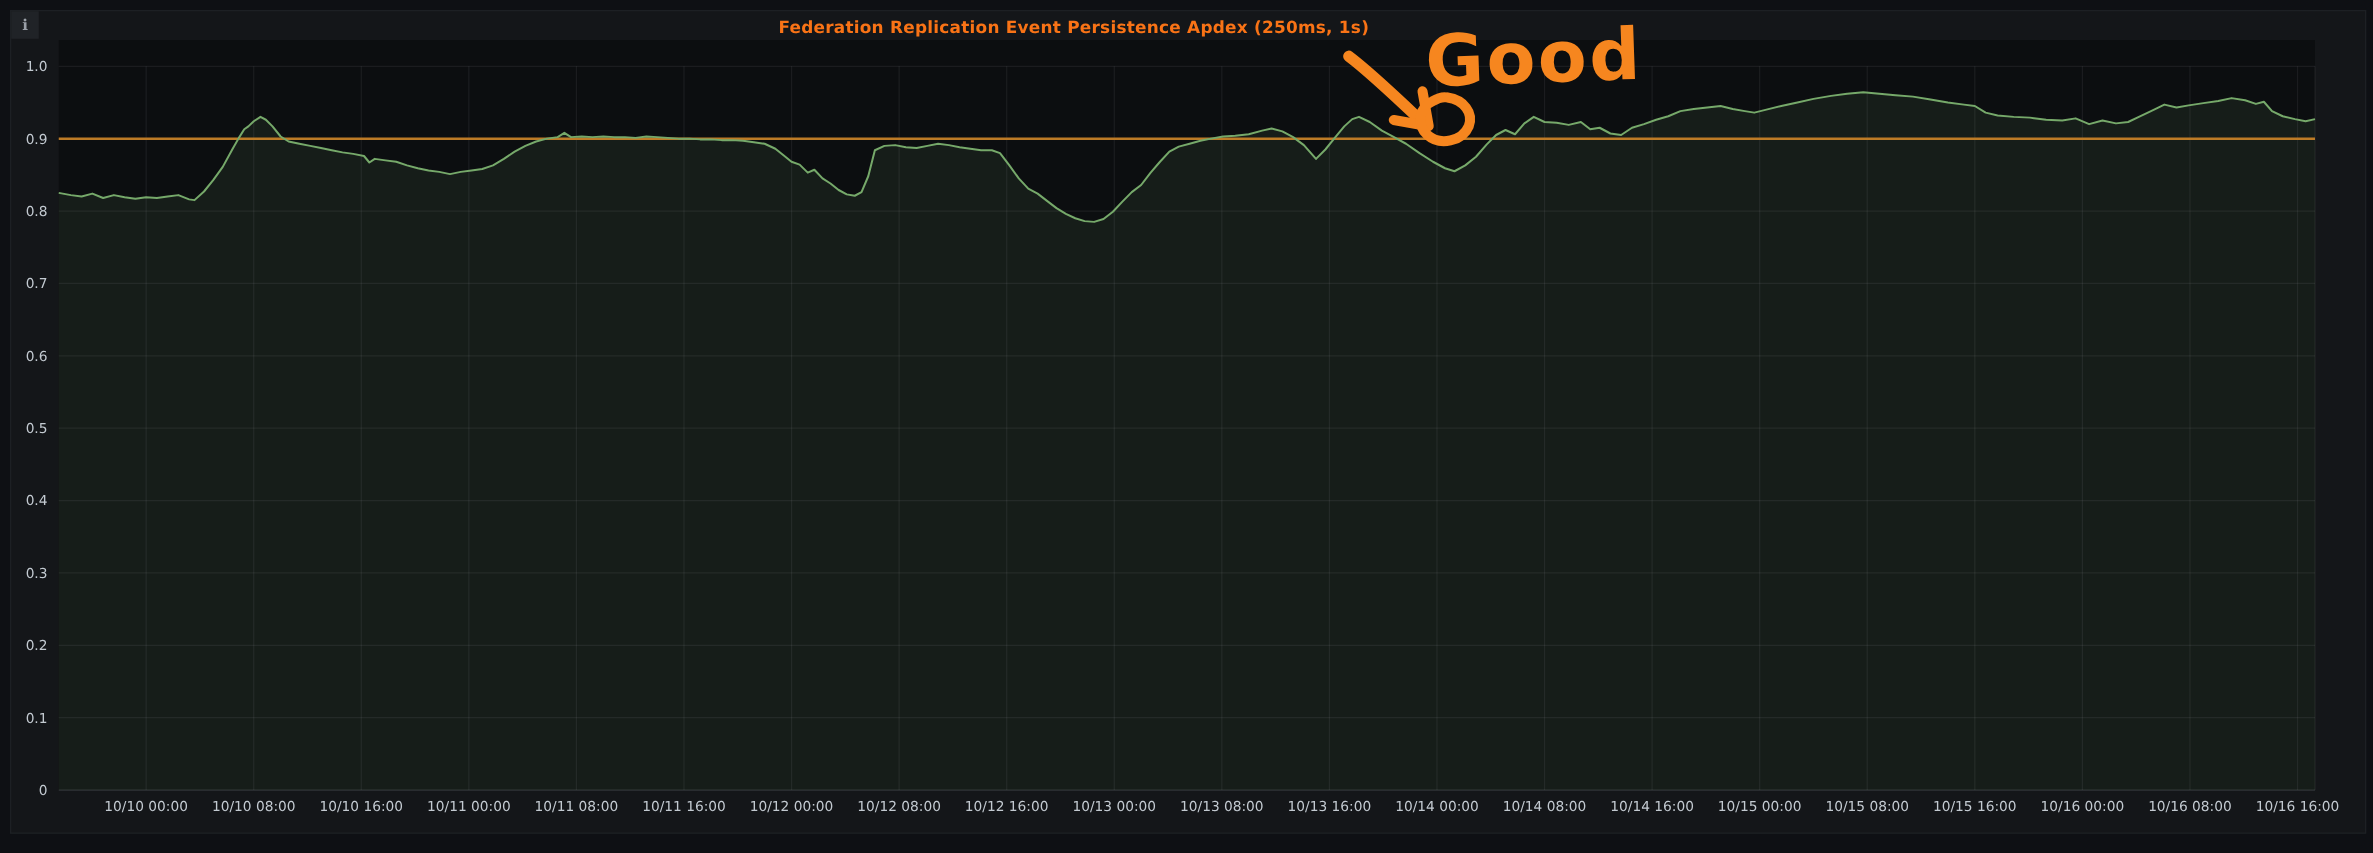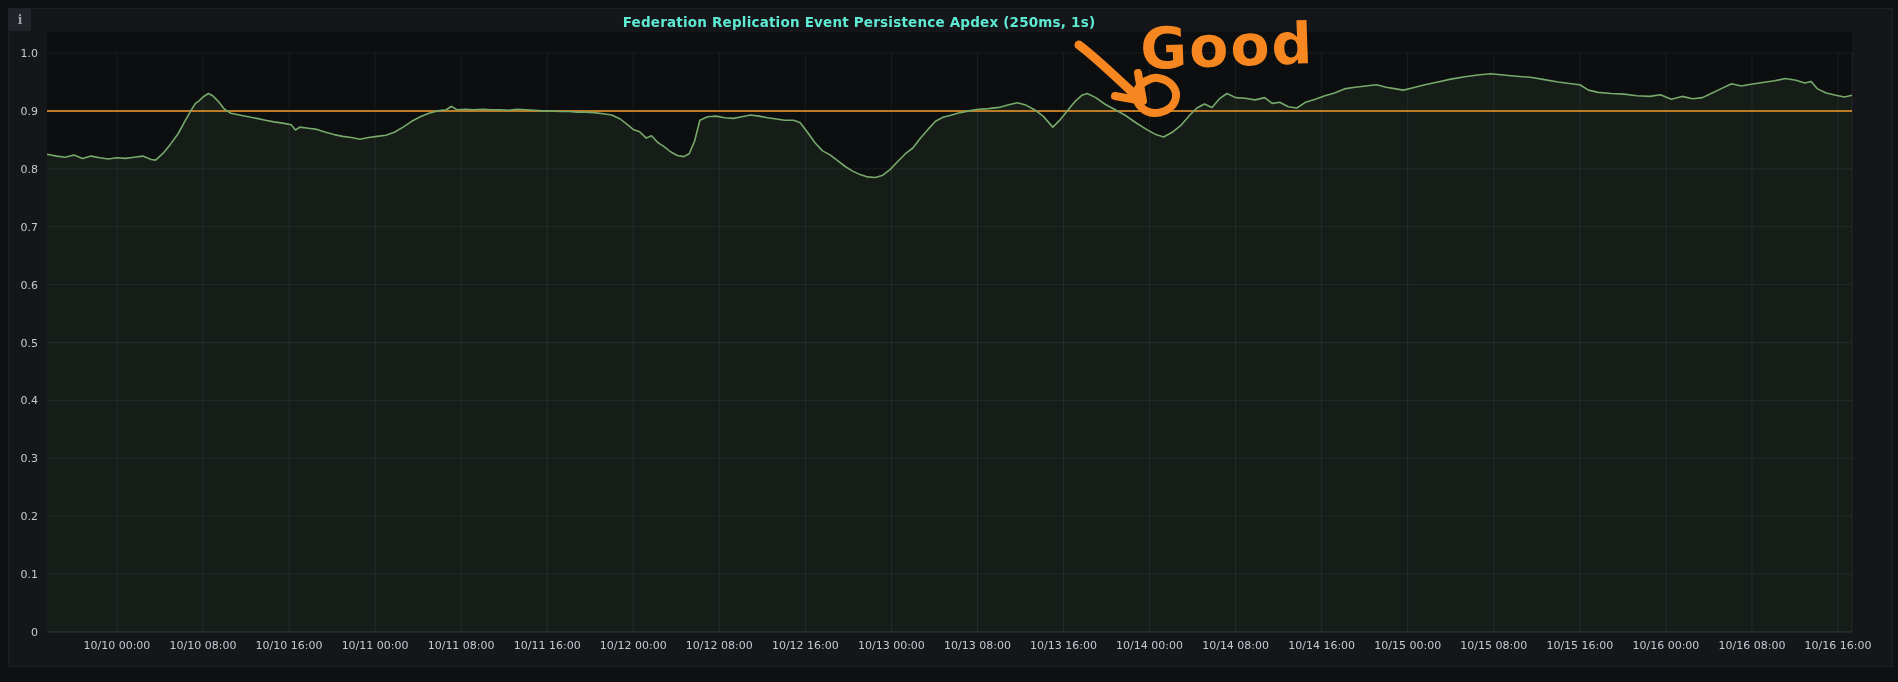--- a/index.html
+++ b/index.html
@@ -13,21 +13,21 @@
     background:#141619;border:1px solid #1d2024;box-sizing:border-box;
   }
   .info-corner{
     position:absolute;left:0;top:0;width:22px;height:22px;
     background:#202327;color:#9aa0a8;font-size:12px;font-weight:bold;
     display:flex;align-items:center;justify-content:center;cursor:pointer;
     font-family:"DejaVu Serif","Liberation Serif",serif;
   }
   .panel-title{
     position:absolute;top:5px;left:0;width:1700px;text-align:center;
-    color:#5eead4;font-size:13.5px;font-weight:bold;letter-spacing:.2px;
+    color:#f97316;font-size:13.5px;font-weight:bold;letter-spacing:.2px;
     white-space:nowrap;cursor:pointer;
   }
   svg.layer{position:absolute;left:0;top:0;width:1898px;height:682px}
   .xtick,.ytick{
     fill:#c3cad1;font-size:11px;
     font-family:"DejaVu Sans","Liberation Sans",sans-serif;
   }
   .ann-text{
     font-family:"DejaVu Sans","Liberation Sans",sans-serif;
     font-weight:bold;font-size:57px;letter-spacing:2px;

